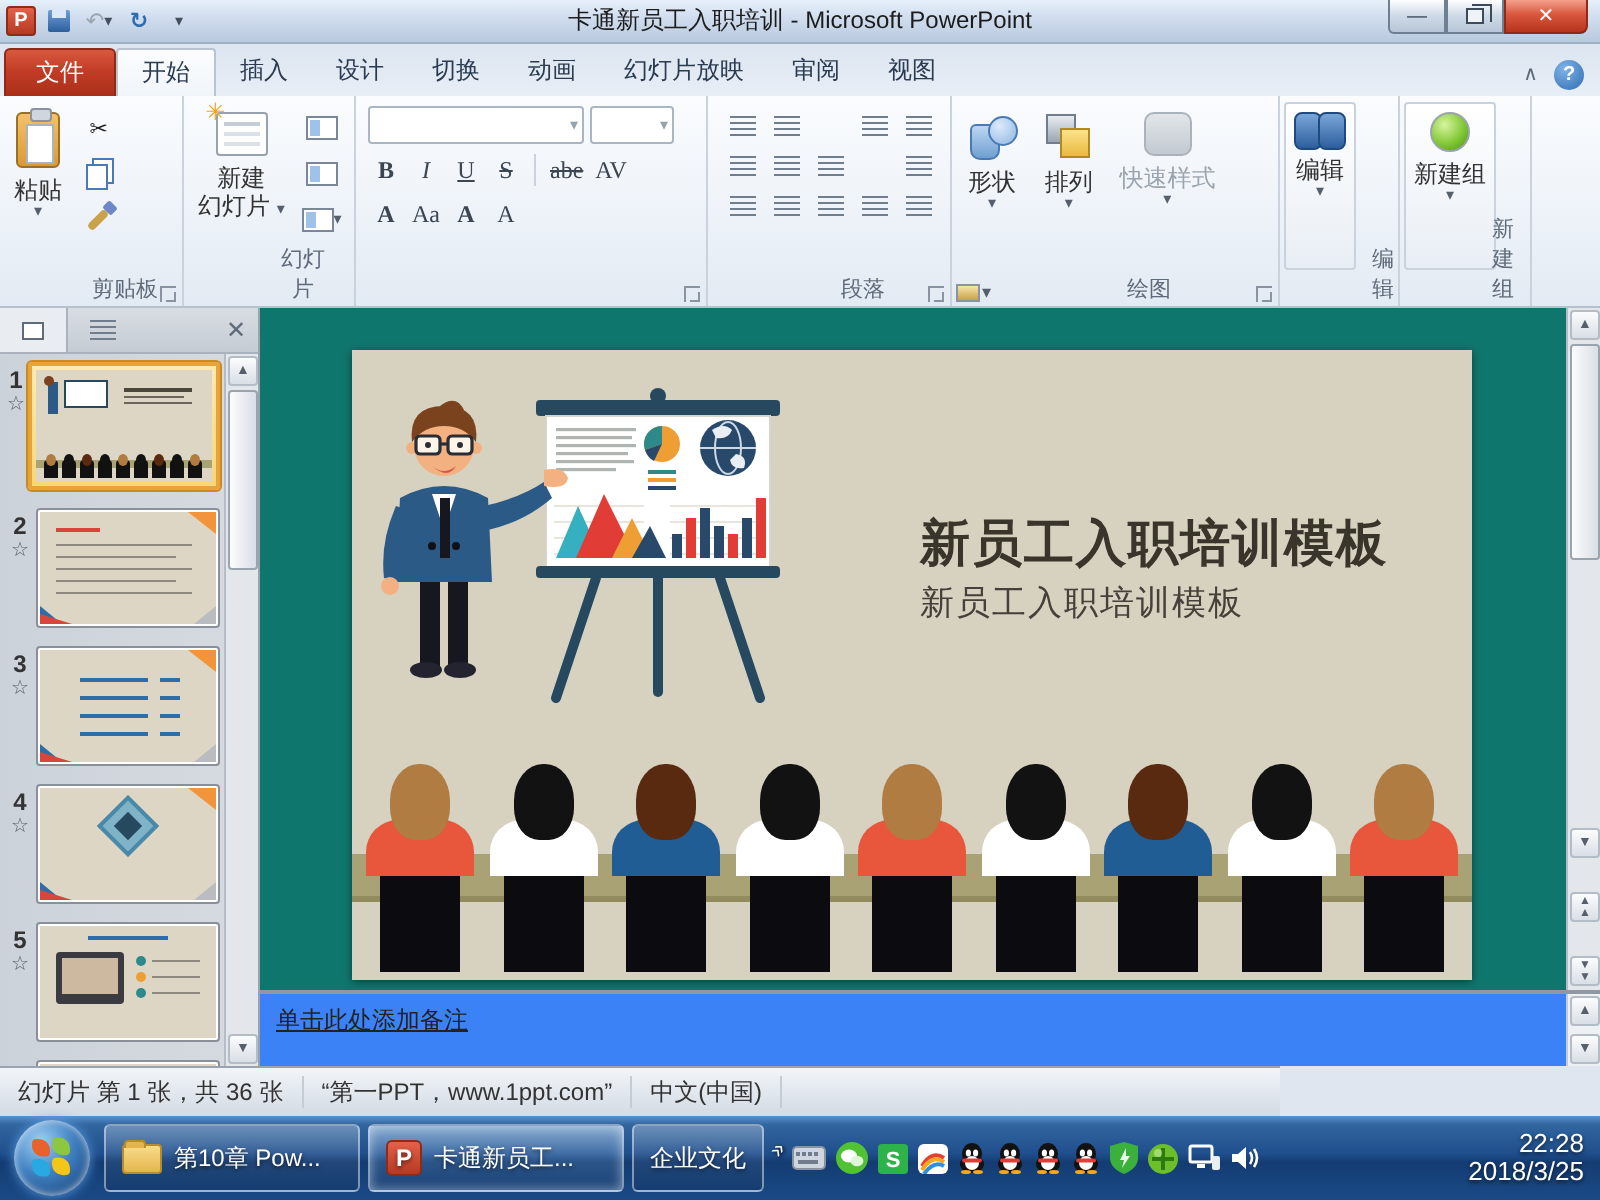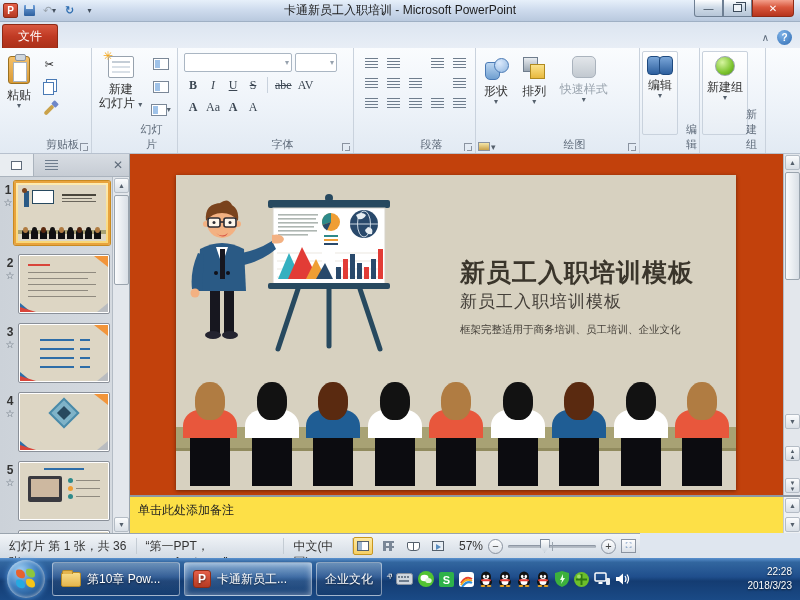--- a/index.html
+++ b/index.html
@@ -111,39 +111,39 @@
   .tri { position:absolute; width:0; height:0; }
   .tl { position:absolute; height:2px; background:#8f8a7f; }
   
   .pscroll { position:absolute; top:23px; bottom:0; right:0; width:17px; background:#e3e7ec; border-left:1px solid #b4bcc5; }
   .sarrow { position:absolute; left:1px; width:15px; height:15px; display:flex; align-items:center; justify-content:center; font-size:7px; color:#55606c; background:linear-gradient(180deg,#fbfcfd,#d9dfe6); border:1px solid #b4bcc5; border-radius:2px; }
   .sthumb { position:absolute; left:1px; width:15px; background:linear-gradient(90deg,#fbfcfd,#d9dfe6); border:1px solid #9aa4ae; border-radius:2px; }
   .grip { width:9px; height:5px; margin:auto; background:repeating-linear-gradient(180deg,#9aa4ae 0 1px,transparent 1px 2px); }
 
   
   .editor-col { flex:1; display:flex; flex-direction:column; position:relative; }
-  .canvas { position:relative; flex:1; background:#c2410c; overflow:hidden; }
+  .canvas { position:relative; flex:1; background:#0f766e; overflow:hidden; }
   .canvas-sb { position:absolute; top:0; bottom:0; right:0; width:17px; background:#e3e7ec; border-left:1px solid #b4bcc5; }
   .slide { position:absolute; left:46px; top:21px; width:560px; height:315px; background:#d7d1c0; box-shadow:0 1px 4px rgba(0,0,0,.45); }
   .slide-textblock { position:absolute; left:284px; top:82px; width:266px; }
   .s-title { font-size:25px; font-weight:bold; color:#3a352b; letter-spacing:1px; line-height:30px; }
   .s-sub { font-size:17px; color:#45403a; margin-top:3px; letter-spacing:1px; }
   .s-cap { font-size:10.5px; color:#45403a; margin-top:10px; }
   .presenter { position:absolute; left:4px; top:16px; }
   
   .aud-band { position:absolute; left:0; right:0; bottom:39px; height:24px; background:#a8a274; border-bottom:3px solid #918b5e; }
   .audience { position:absolute; left:6px; right:6px; bottom:4px; height:108px; display:flex; justify-content:space-between; }
   .person { position:relative; width:56px; height:108px; }
   .chair { position:absolute; bottom:0; left:8px; width:40px; height:56px; background:#0c0c10; border-radius:5px 5px 0 0; }
   .torso { position:absolute; bottom:48px; left:1px; width:54px; height:28px; border-radius:16px 16px 0 0; }
   .neck { position:absolute; bottom:72px; left:23px; width:10px; height:8px; background:#e5a06b; }
   .head { position:absolute; bottom:66px; left:13px; width:30px; height:38px; border-radius:48% 48% 42% 42%; }
 
   
-  .notes { height:38px; background:#fde047; border-top:2px solid #8f98a3; position:relative; }
+  .notes { height:38px; background:#3b82f6; border-top:2px solid #8f98a3; position:relative;text-decoration:underline; }
   .notes-text { padding:5px 8px; font-size:12px; color:#222; }
   .notes-sb { position:absolute; top:0; bottom:0; right:0; width:17px; background:#eef1f4; border-left:1px solid #c4ccd4; }
 
   
   .statusbar { position:absolute; top:533px; left:0; width:640px; height:25px;
     background:linear-gradient(180deg,#f2f5f8,#dfe5ec 60%,#d3dbe4); border-top:1px solid #9aa4ae; display:flex; align-items:center; font-size:12px; color:#333; }
   .sseg { padding:0 9px; height:16px; line-height:16px; border-right:1px solid #c4ccd4; }
   .sright { margin-left:auto; display:flex; align-items:center; gap:5px; padding-right:4px; }
   .viewbtn { width:20px; height:18px; display:flex; align-items:center; justify-content:center; border-radius:2px; }
   .viewbtn.active { background:linear-gradient(180deg,#fde9a2,#f6cf65); border:1px solid #c9961e; }
@@ -175,21 +175,21 @@
   .tbtn { height:34px; margin-right:4px; padding:0 8px; display:flex; align-items:center; gap:6px; color:#fff; font-size:12px;
     border:1px solid rgba(255,255,255,.45); border-radius:3px;
     background:linear-gradient(180deg,rgba(255,255,255,.28),rgba(255,255,255,.07) 50%,rgba(0,0,0,.12)); text-shadow:0 1px 2px rgba(0,0,0,.6); }
   .tbtn.active { background:linear-gradient(180deg,rgba(205,228,250,.55),rgba(130,175,220,.25) 50%,rgba(30,60,100,.3)); box-shadow:inset 0 0 6px rgba(255,255,255,.5); }
   .ic-folder { width:20px; height:15px; position:relative; background:linear-gradient(180deg,#f7dd8a,#e4b54e); border-radius:2px; border:1px solid #b78c2a; }
   .ic-folder::before { content:""; position:absolute; left:0; top:-3px; width:9px; height:3px; background:#e4b54e; border:1px solid #b78c2a; border-bottom:none; border-radius:2px 2px 0 0; }
   .ic-ppt { width:18px; height:18px; background:linear-gradient(180deg,#e4604a,#b53a22); border:1px solid #8d2c18; border-radius:3px; color:#fff; font-weight:bold; font-size:12px; text-align:center; line-height:17px; }
   .tb-chevron { color:#fff; font-size:11px; transform:rotate(-50deg); margin:0 2px 8px 0; text-shadow:0 1px 2px #000; }
   .tray { display:flex; align-items:center; gap:5px; margin-left:2px; }
   .tray svg { display:block; }
-  .clock { margin-left:auto; padding-right:8px; text-align:right; color:#fff; font-size:10px; line-height:14px; text-shadow:0 1px 2px rgba(0,0,0,.7); }
+  .clock { margin-left:auto; padding-right:8px; text-align:right; color:#fff; font-size:13px; line-height:14px; text-shadow:0 1px 2px rgba(0,0,0,.7); }
 </style>
 </head>
 <body>
 
 <div id="stage">
 
   <div class="titlebar">
     <div class="qat">
       <span class="app-ic">P</span>
       <span class="qat-btn">
@@ -211,20 +211,30 @@
       <div class="wbtn min">—</div>
       <div class="wbtn">
           <span class="restore-glyph"></span>
         </div>
       <div class="wbtn close">✕</div>
     </div>
   </div>
 
   <div class="tabrow">
     <div class="file-tab">文件</div>
+    <div id="ribbon-tabs" style="display:flex;align-items:flex-end;">
+        <div class="rtab active">开始</div>
+        <div class="rtab">插入</div>
+        <div class="rtab">设计</div>
+        <div class="rtab">切换</div>
+        <div class="rtab">动画</div>
+        <div class="rtab">幻灯片放映</div>
+        <div class="rtab">审阅</div>
+        <div class="rtab">视图</div>
+      </div>
     <div class="tab-right">
       <span class="collapse-ic">∧</span>
       <span class="help-ic">?</span>
     </div>
   </div>
 
   <div class="ribbon">
     <div class="rgroup" style="width:92px">
       <div class="bigbtn">
         <span class="ic-paste"></span>
@@ -284,21 +294,20 @@
             <span class="fbtn s">abe</span>
             <span class="fbtn ">AV</span>
           </div>
         <div class="fbtn-row" id="font-row2">
             <span class="fbtn b">A</span>
             <span class="fbtn ">Aa</span>
             <span class="fbtn b">A</span>
             <span class="fbtn ">A</span>
           </div>
       </div>
-      <div class="glabel">字体</div>
       <div class="launcher"></div>
     </div>
 
     <div class="rgroup" style="width:122px">
       <div class="pgrid" id="para-grid">
           <span class="sbtn">
             <span class="mini-lines"></span>
           </span>
           <span class="sbtn">
             <span class="mini-lines"></span>
@@ -600,21 +609,20 @@
               <line x1="40" y1="31" x2="44" y2="31" stroke="#2c2c34" stroke-width="1.6"></line>
               <circle cx="34" cy="31.5" r="1.5" fill="#2c2c34"></circle>
               <circle cx="50" cy="31.5" r="1.5" fill="#2c2c34"></circle>
               <path d="M36 42 q6 5 12 0 q-4 7 -12 0 Z" fill="#d65548"></path>
             </g>
           </svg>
 
           <div class="slide-textblock">
             <div class="s-title">新员工入职培训模板</div>
             <div class="s-sub">新员工入职培训模板</div>
-            <div class="s-cap">框架完整适用于商务培训、员工培训、企业文化</div>
           </div>
 
           <div class="aud-band"></div>
           <div class="audience" id="audience">
               <div class="person">
                 <span class="chair"></span>
                 <span class="neck"></span>
                 <span class="torso" style="background:#e8573c"></span>
                 <span class="head" style="background:#b07c42"></span>
               </div>
@@ -683,42 +691,20 @@
           <span class="sarrow" style="bottom:1px">▼</span>
         </div>
       </div>
     </div>
   </div>
 
   <div class="statusbar">
     <span class="sseg">幻灯片 第 1 张，共 36 张</span>
     <span class="sseg">“第一PPT，www.1ppt.com”</span>
     <span class="sseg">中文(中国)</span>
-    <div class="sright">
-      <span class="viewbtn active">
-          <span class="ic-vnormal"></span>
-        </span>
-      <span class="viewbtn">
-          <span class="ic-vsorter"></span>
-        </span>
-      <span class="viewbtn">
-          <span class="ic-vread"></span>
-        </span>
-      <span class="viewbtn">
-          <span class="ic-vshow"></span>
-        </span>
-      <span class="zoom-val">57%</span>
-      <span class="zbtn">−</span>
-      <span class="ztrack">
-          <span class="ztick"></span>
-          <span class="zthumb"></span>
-        </span>
-      <span class="zbtn">+</span>
-      <span class="ic-fit">⛶</span>
-    </div>
   </div>
 
   <div class="taskbar">
     <div class="orb">
         <div class="flag">
           <i></i>
           <i></i>
           <i></i>
           <i></i>
         </div>
@@ -842,16 +828,16 @@
         </span>
         <span>
           <svg width="15" height="14">
             <polygon points="1,5 4,5 8,1.5 8,12.5 4,9 1,9" fill="#fff"></polygon>
             <path d="M10 4 Q12 7 10 10 M12 2.5 Q15 7 12 11.5" stroke="#fff" stroke-width="1.3" fill="none"></path>
           </svg>
         </span>
       </div>
     <div class="clock">
       <div>22:28</div>
-      <div>2018/3/23</div>
+      <div>2018/3/25</div>
     </div>
   </div>
 </div>
 
 </body></html>

